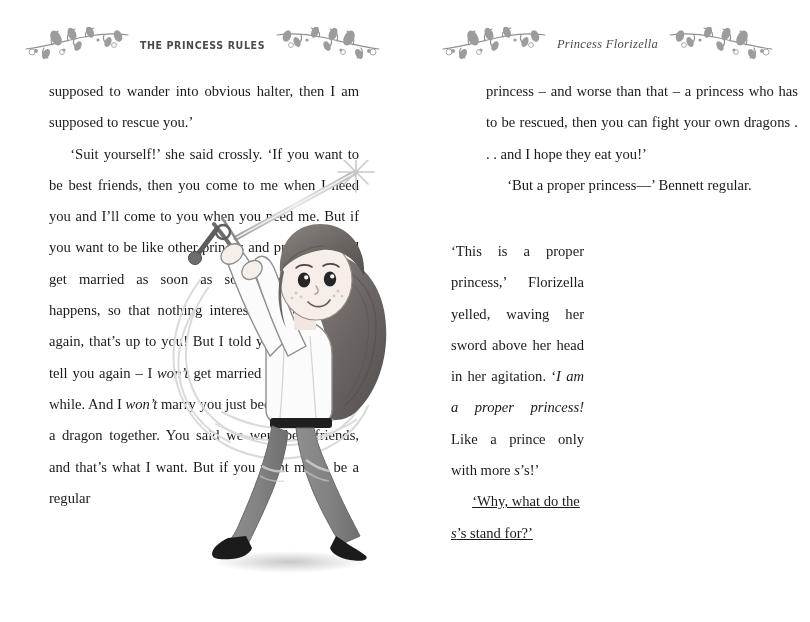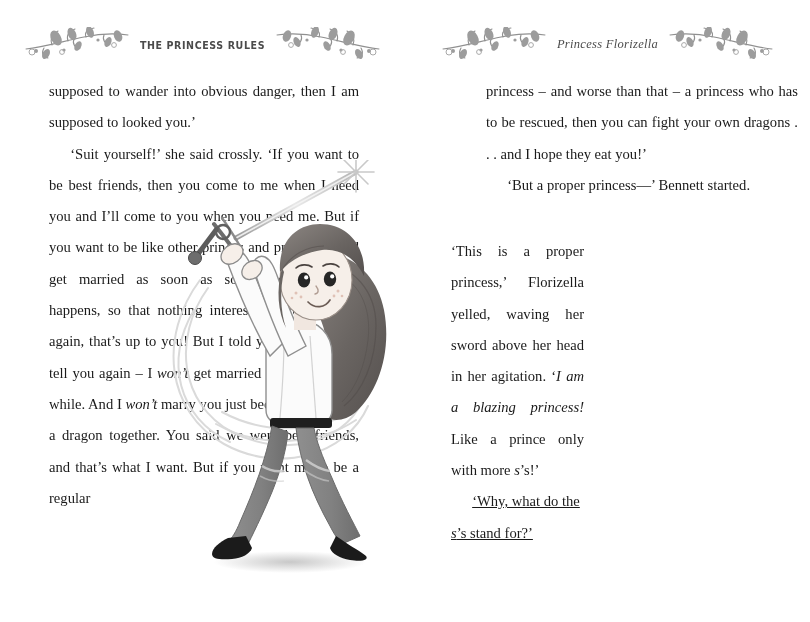--- a/index.html
+++ b/index.html
@@ -190,21 +190,21 @@
         </g>
         <g fill="none" stroke="#9a9a9a" stroke-width="1">
           <circle cx="10" cy="25" r="3"></circle>
           <circle cx="40" cy="25" r="2.4"></circle>
           <circle cx="92" cy="18" r="2.4"></circle>
         </g>
       </svg>
     </div>
 
     <div class="body-col">
-      <p><span>supposed to wander into obvious danger, then I am supposed to looked you.’</span></p>
+      <p><span>supposed to wander into obvious halter, then I am supposed to rescue you.’</span></p>
       <p>‘Suit yourself!’ she said crossly. ‘If you want to be best friends, then you come to me when I need you and I’ll come to you when you need me. But if you want to be like other princes and princesses and get married as soon as something interesting happens, so that nothing interesting ever happens again, that’s up to you! But I told you once and I’ll tell you again – I <em>won’t</em> get married for a good long while. And I <em>won’t</em> marry you just because we fought a dragon together. You said we were best friends, and that’s what I want. But if you want me to be a regular</p>
     </div>
 
   </div>
 
   <div class="page page-right">
 
     <div class="runhead">
       <svg class="vine" width="112" height="34" viewBox="0 0 112 34">
         <g fill="none" stroke="#7d7d7d" stroke-width="1.1" stroke-linecap="round">
@@ -260,26 +260,26 @@
         <g fill="none" stroke="#9a9a9a" stroke-width="1">
           <circle cx="10" cy="25" r="3"></circle>
           <circle cx="40" cy="25" r="2.4"></circle>
           <circle cx="92" cy="18" r="2.4"></circle>
         </g>
       </svg>
     </div>
 
     <div class="body-col">
       <p><span>princess – and worse than that – a princess who has to be rescued, then you can fight your own dragons . . . and I hope they eat you!’</span></p>
-      <p class="last-line"><span>‘But a proper princess—’ Bennett started.</span></p>
+      <p class="last-line"><span>‘But a proper princess—’ Bennett regular.</span></p>
     </div>
   </div>
 
   <div class="narrow">
-    <p>‘This is a proper princess,’ Florizella yelled, waving her sword above her head in her agitation. ‘<em>I am a blazing princess!</em> Like a prince only with more <em>s</em>’s!’</p>
+    <p>‘This is a proper princess,’ Florizella yelled, waving her sword above her head in her agitation. ‘<em>I am a proper princess!</em> Like a prince only with more <em>s</em>’s!’</p>
     <p class="last-line">‘Why, what do the <em>s</em>’s stand for?’</p>
   </div>
 
   <svg class="illustration" viewBox="0 0 240 420" xmlns="http://www.w3.org/2000/svg">
     <defs>
       <linearGradient id="bladeGrad" x1="0" y1="1" x2="1" y2="0">
         <stop offset="0" stop-color="#9a9a9a"></stop>
         <stop offset="0.5" stop-color="#e8e8e8"></stop>
         <stop offset="1" stop-color="#b5b5b5"></stop>
       </linearGradient>

